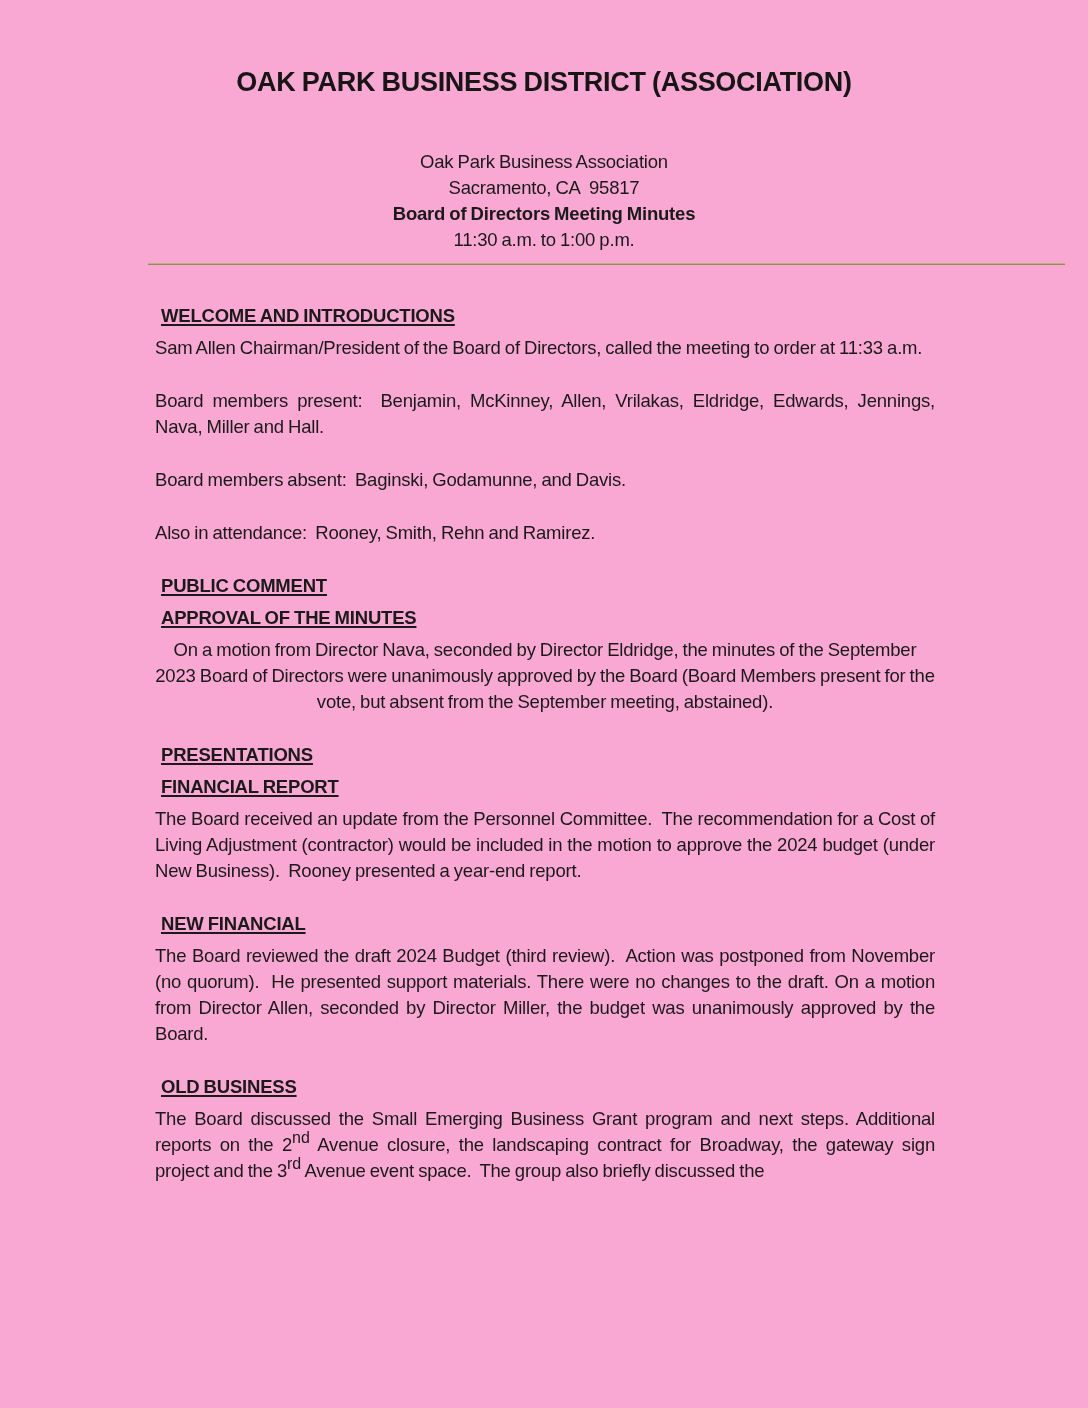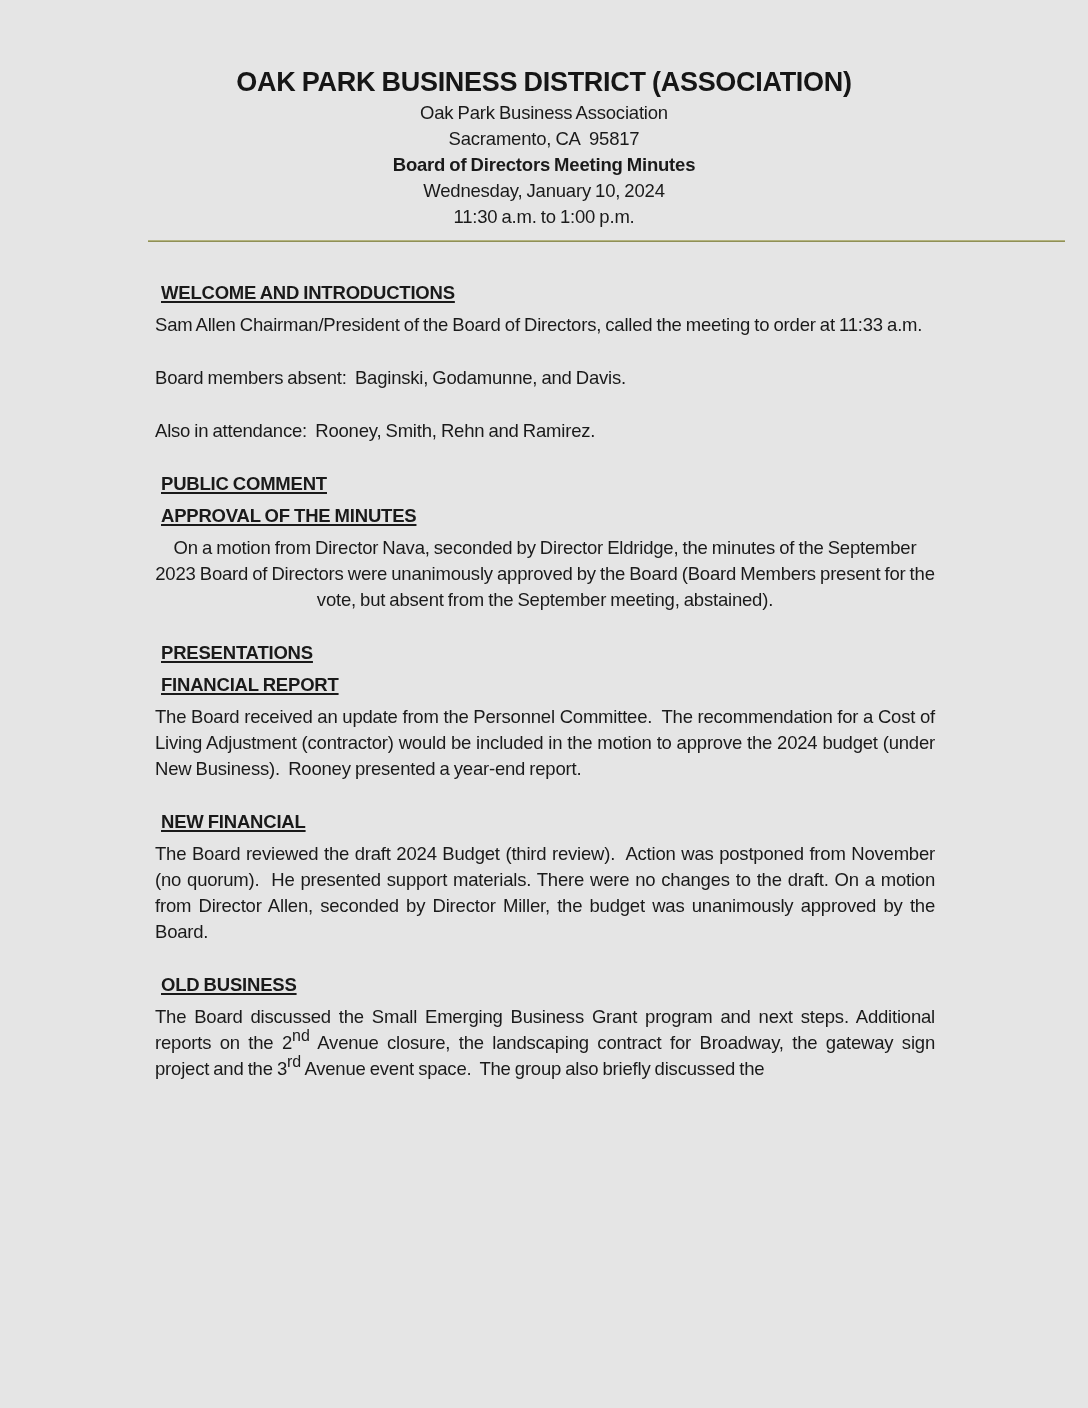--- a/index.html
+++ b/index.html
@@ -1,38 +1,39 @@
 <!DOCTYPE html>
 <html><head>
 <meta charset="utf-8">
 <style>
   html, body { margin: 0; padding: 0; background: #ffffff; }
   .page {
     position: relative;
     width: 1088px;
     height: 1408px;
-    background: #e5e5e5;
+    background: #f9a8d4;
     overflow: hidden;
     color: #1a1a1a;
     font-family: "Liberation Sans", sans-serif;
     font-size: 18.5px;
     line-height: 26px;
     letter-spacing: -0.2px;
     word-spacing: -0.8px;
   }
   .doc-title {
     padding-top: 64px;
     text-align: center;
     font-size: 27px;
     line-height: 36px;
     font-weight: bold;
     letter-spacing: -0.3px;
     color: #161616;
   }
   .header-meta {
+    margin-top: 49px;
     text-align: center;
   }
   .header-meta div { line-height: 26px; }
   .meta-bold { font-weight: bold; }
   .divider {
     height: 2px;
     margin: 10px 23px 0 148px;
     background: linear-gradient(#c4c492, #7e7e42);
   }
   .content {
@@ -66,31 +67,31 @@
 <body>
 
 <div class="page">
 
   <div class="doc-title">OAK PARK BUSINESS DISTRICT (ASSOCIATION)</div>
 
   <div class="header-meta">
     <div>Oak Park Business Association</div>
     <div>Sacramento, CA&nbsp; 95817</div>
     <div class="meta-bold">Board of Directors Meeting Minutes</div>
-    <div>Wednesday, January 10, 2024</div>
     <div>11:30 a.m. to 1:00 p.m.</div>
   </div>
 
   <div class="divider"></div>
 
   <div class="content">
 
     <section>
       <h2>WELCOME AND INTRODUCTIONS</h2>
       <p>Sam Allen Chairman/President of the Board of Directors, called the meeting to order at 11:33 a.m.</p>
+      <p>Board members present:&nbsp; Benjamin, McKinney, Allen, Vrilakas, Eldridge, Edwards, Jennings, Nava, Miller and Hall.</p>
       <p>Board members absent:&nbsp; Baginski, Godamunne, and Davis.</p>
       <p>Also in attendance:&nbsp; Rooney, Smith, Rehn and Ramirez.</p>
     </section>
 
     <section>
       <h2>PUBLIC COMMENT</h2>
     </section>
 
     <section>
       <h2>APPROVAL OF THE MINUTES</h2>

